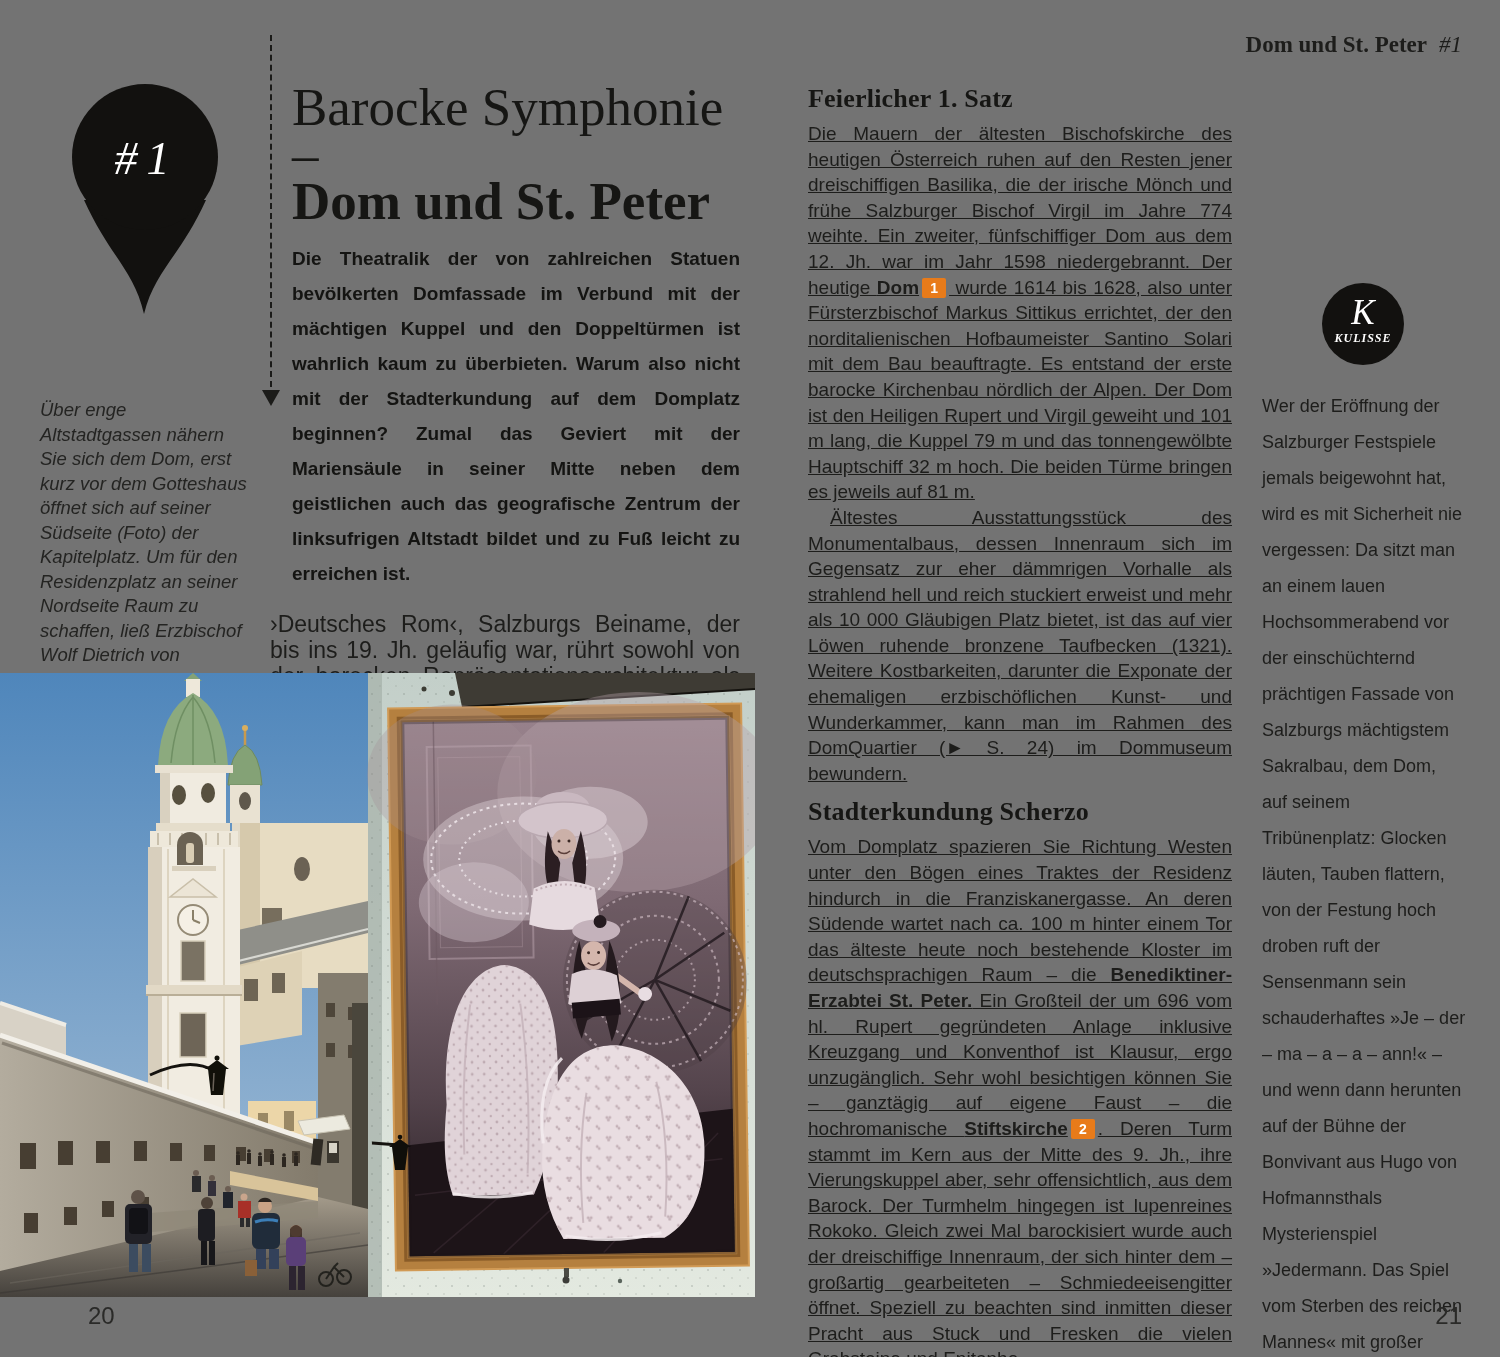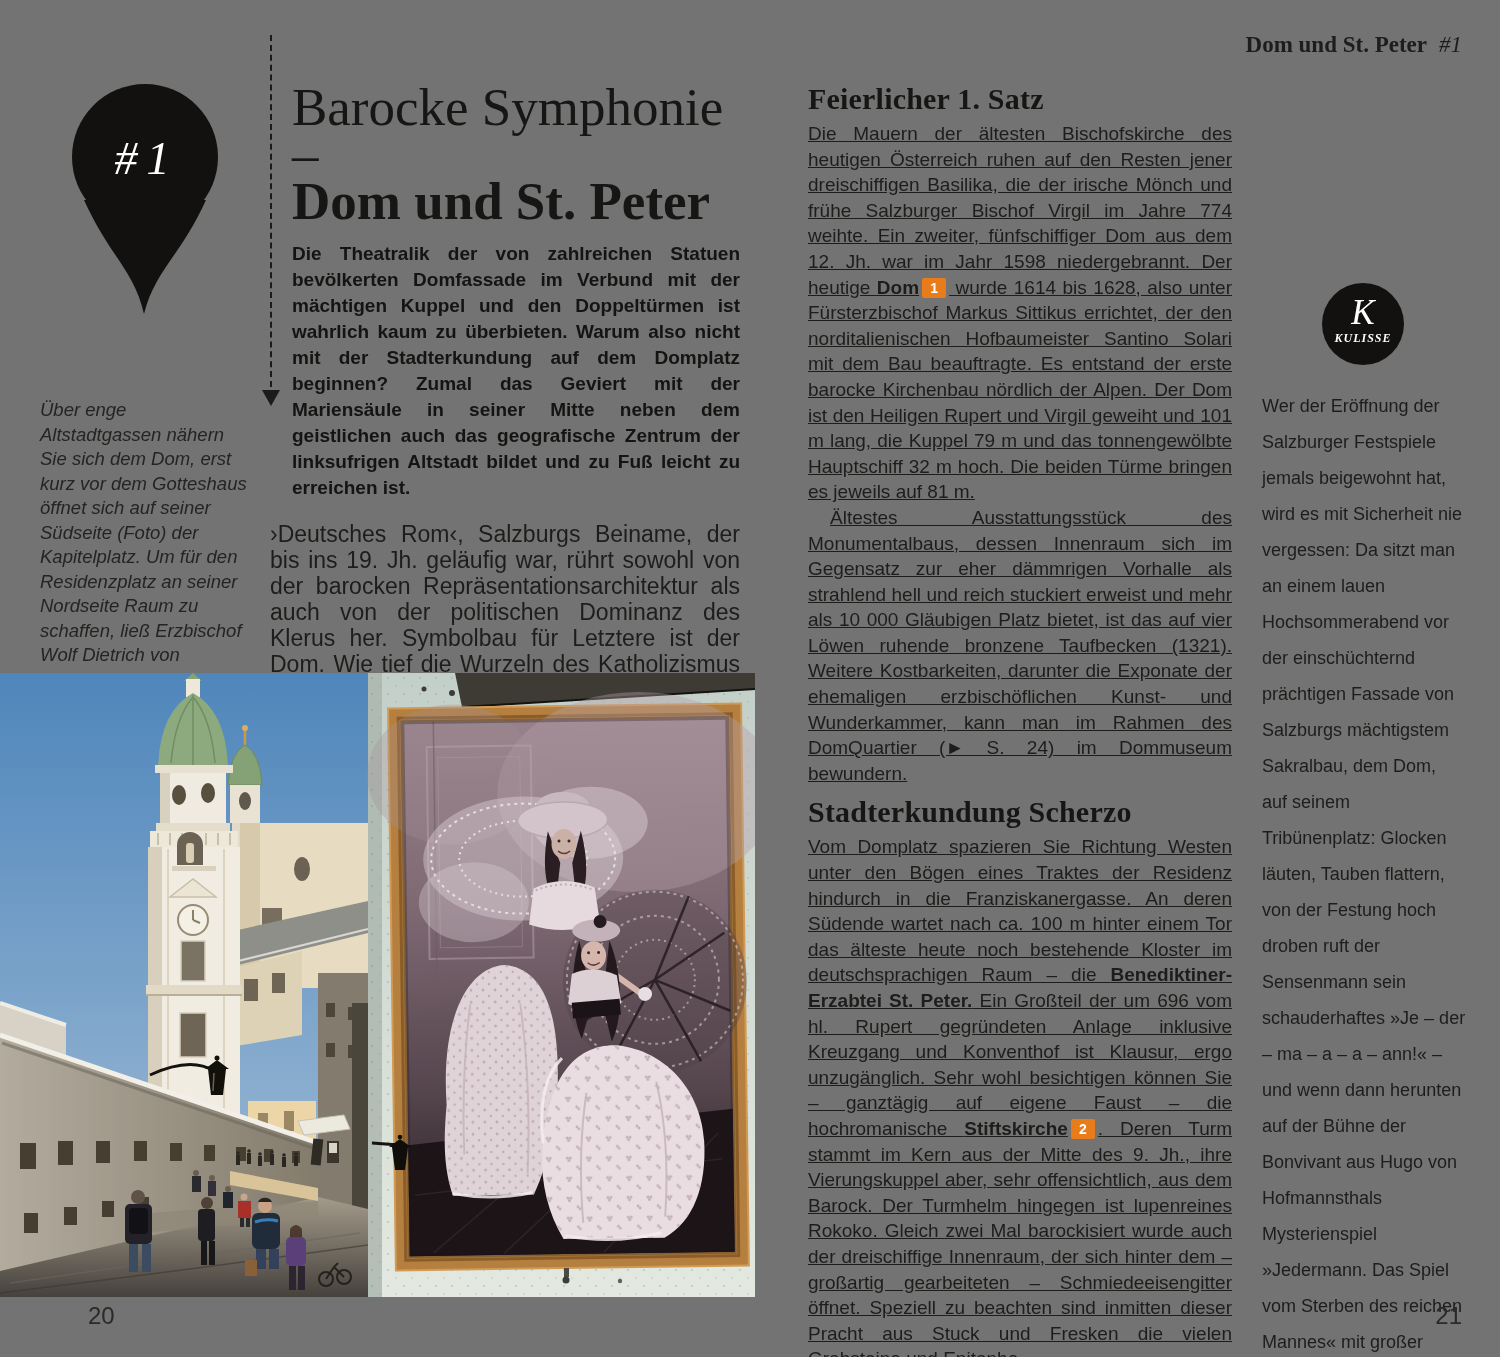--- a/index.html
+++ b/index.html
@@ -14,32 +14,32 @@
   #pin-wrap{left:70px;top:82px;width:150px;height:235px;}
   
   #dotted-line{left:270px;top:35px;height:352px;width:0;border-left:2.5px dashed #1b1b19;}
   #down-arrow{left:262px;top:390px;width:0;height:0;border-left:9px solid transparent;
               border-right:9px solid transparent;border-top:16px solid #1b1b19;}
   
   #feature-col{left:270px;top:84px;width:470px;}
   .feature-title{margin-left:22px;font-family:"Liberation Serif",serif;font-size:53px;line-height:47px;color:#161614;}
   .feature-title .t1{font-weight:400;display:block;}
   .feature-title .t2{font-weight:700;display:block;}
-  .intro{margin:16px 0 0 22px;font-size:19px;font-weight:700;line-height:26px;
+  .intro{margin:16px 0 0 22px;font-size:19px;font-weight:700;line-height:35px;
          text-align:justify;hyphens:auto;-webkit-hyphens:auto;color:#141412;}
   .lead{margin:20px 0 0 0;font-size:23px;line-height:26px;text-align:justify;hyphens:auto;-webkit-hyphens:auto;}
   
   #photo-caption{left:40px;top:398px;width:212px;font-size:18.5px;line-height:24.5px;
                  font-style:italic;color:#242422;}
   
   #street-photo{left:0;top:673px;width:755px;height:624px;display:block;}
   
   #article-col{left:808px;top:84px;width:424px;}
   #article-col h3{margin:0 0 7px 0;font-family:"Liberation Serif",serif;font-weight:700;
-                  font-size:30px;line-height:30px;color:#161614;letter-spacing:.2px;}
+                  font-size:26px;line-height:30px;color:#161614;letter-spacing:.2px;}
   #article-col h3.h2nd{margin-top:11px;}
   #article-col p{margin:0;font-size:19px;line-height:25.6px;text-align:justify;
                  hyphens:auto;text-decoration:underline;-webkit-hyphens:auto;}
   #article-col p.indent{text-indent:22px;}
   .badge{display:inline-block;min-width:20px;height:20px;line-height:20px;padding:0 2px;
          background:#e87b1a;color:#fff;font-weight:700;font-size:14px;text-align:center;
          border-radius:2px;margin:0 3px;position:relative;top:-1px;}
   
   #kulisse-badge{left:1322px;top:283px;width:82px;height:82px;border-radius:50%;background:#12110f;
                  color:#fff;text-align:center;font-family:"Liberation Serif",serif;}

